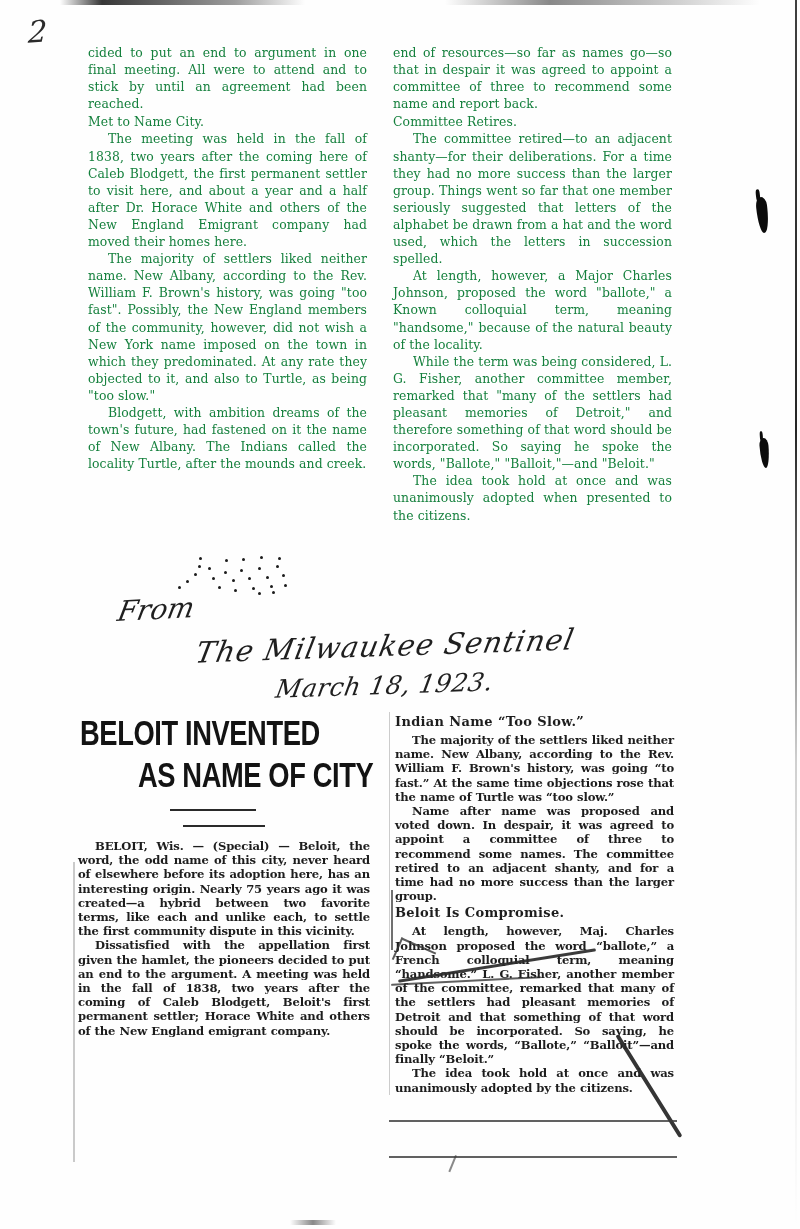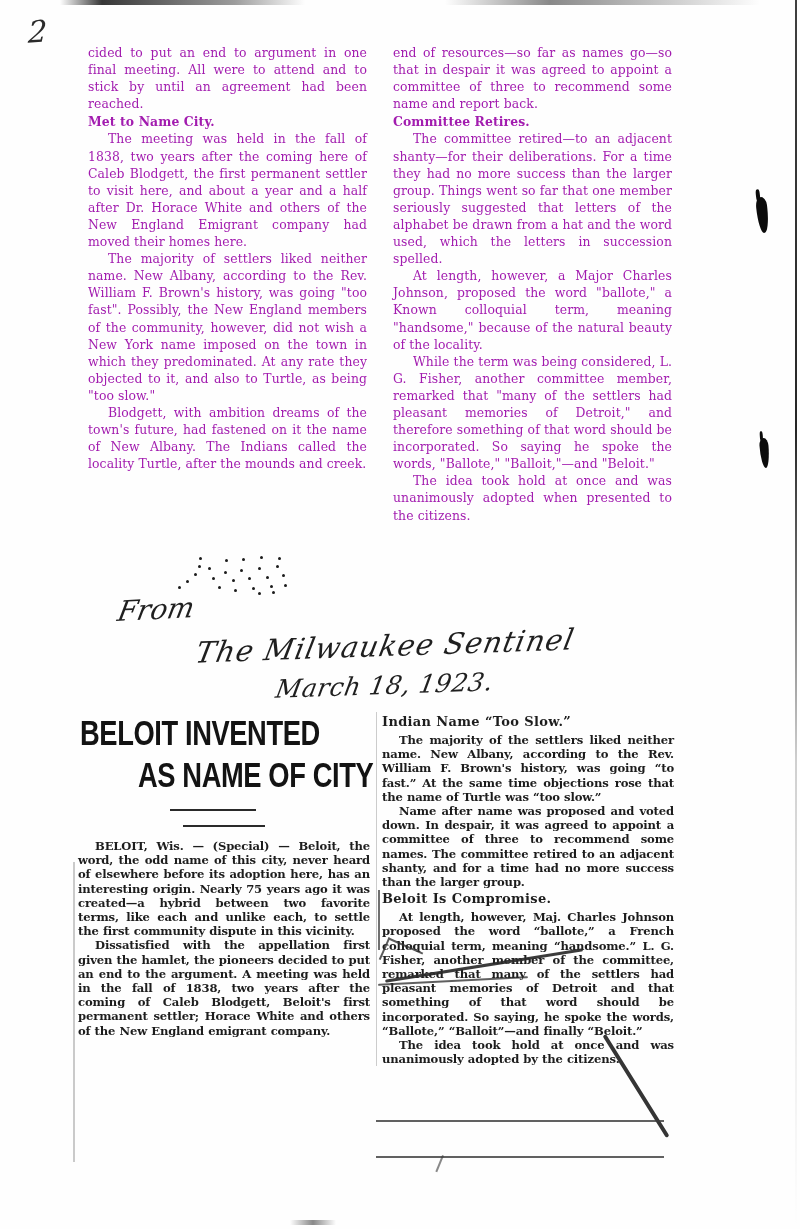--- a/index.html
+++ b/index.html
@@ -85,29 +85,29 @@
     gap: 26px;
   }
   .ts-col { width: 279px; }
   .ts-col p {
     margin: 0;
     font-family: "DejaVu Serif", serif;
     font-size: 12.4px;
     line-height: 17.1px;
     text-align: justify;
     text-indent: 20px;
-    color: #a21caf;
+    color: #15803d;
     letter-spacing: .1px;
   }
   .ts-col p.noindent { text-indent: 0; }
   .ts-head {
     margin: 1px 0 0 0 !important;
     text-align: right;
     text-indent: 0 !important;
-    font-weight: bold;
+    font-weight: normal;
     letter-spacing: .4px;
   }
 
   
   .dots {
     position: absolute;
     left: 172px; top: 556px;
     width: 125px; height: 42px;
   }
   .dots span {
@@ -143,21 +143,21 @@
 
   
   .clipping {
     position: absolute;
     left: 78px; top: 712px;
     width: 596px;
     height: 500px;
   }
   .clip-cols {
     display: flex;
-    gap: 6px;
+    gap: 19px;
   }
   .clip-left { width: 292px; position: relative; }
   .clip-right { width: 294px; position: relative; padding-left: 6px; }
   .clip-rule-v {
     position: absolute;
     left: 0; top: 0;
     width: 1px; height: 100%;
     background: #9a9a9a;
     opacity: .5;
   }

